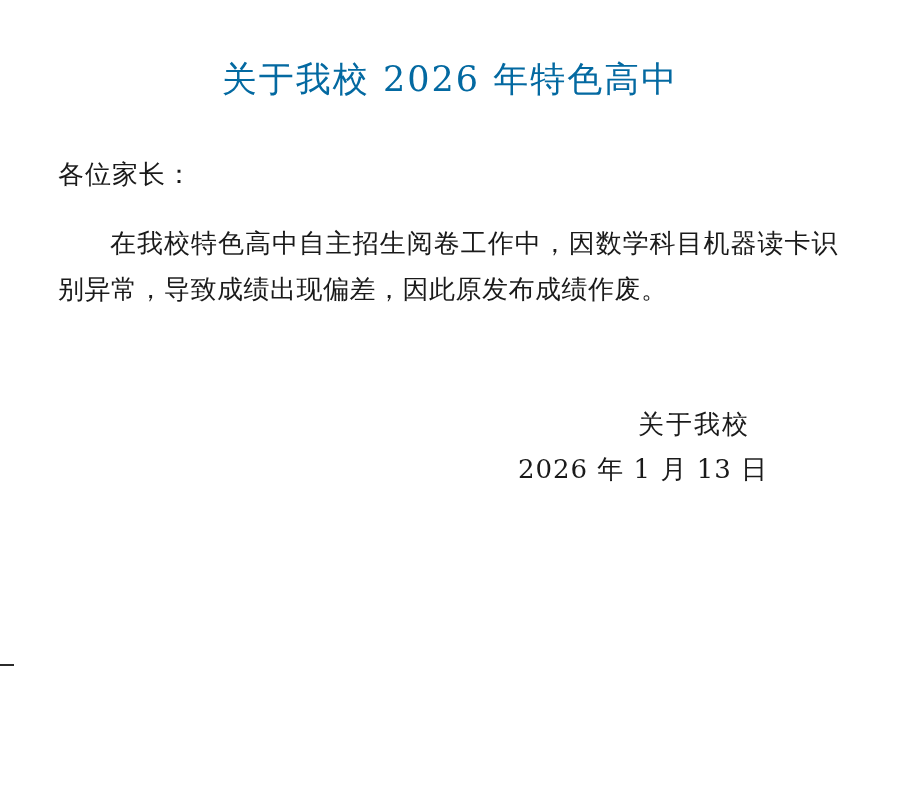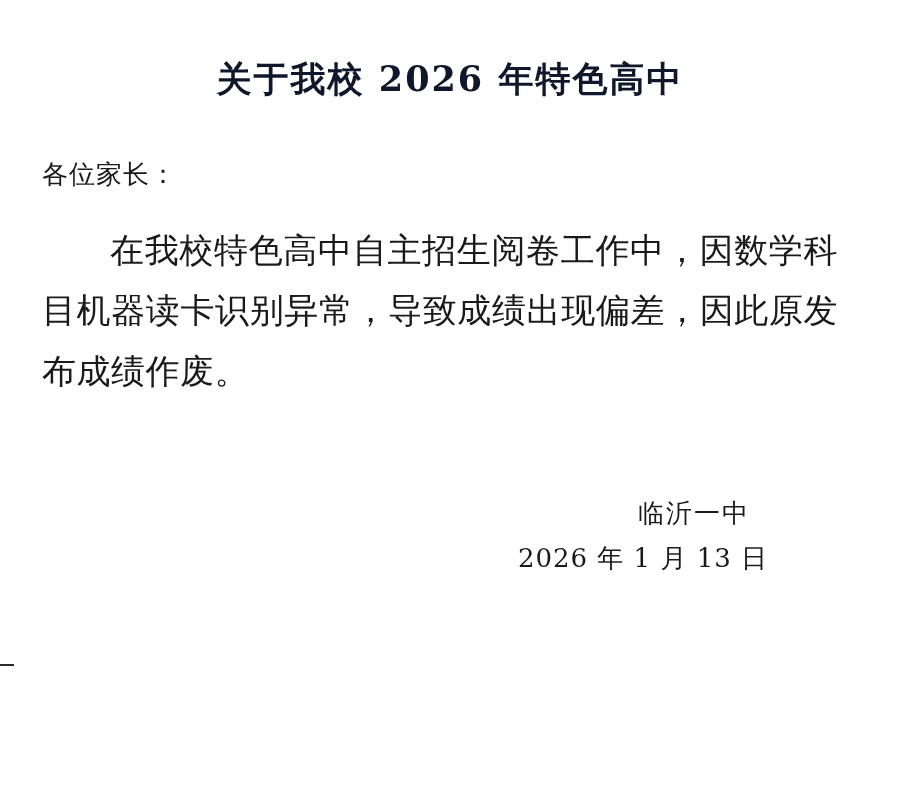--- a/index.html
+++ b/index.html
@@ -19,37 +19,37 @@
     width: 900px;
     height: 805px;
     box-sizing: border-box;
   }
   .title-block {
     padding-top: 52px;
     text-align: center;
   }
   .title-line {
     font-size: 35px;
-    font-weight: bold;
+    font-weight: normal;
     letter-spacing: 2px;
     line-height: 1.55;
-    color: #0f172a;
+    color: #0369a1;
   }
   .body-block {
     margin-top: 48px;
-    padding: 0 62px 0 42px;
+    padding: 0 62px 0 58px;
   }
   .salutation {
     font-size: 26px;
     line-height: 1.6;
     letter-spacing: 1px;
     color: #1a1a1a;
   }
   .para {
-    font-size: 34px;
+    font-size: 26px;
     line-height: 1.78;
     letter-spacing: 0.5px;
     text-indent: 2em;
     margin-top: 24px;
     text-align: justify;
     text-justify: inter-ideograph;
     color: #1a1a1a;
   }
   .signature-block {
     margin-top: 90px;
@@ -86,19 +86,19 @@
   <div class="title-block">
     <div class="title-line">关于我校 2026 年特色高中</div>
   </div>
 
   <div class="body-block">
     <div class="salutation">各位家长：</div>
     <p class="para">在我校特色高中自主招生阅卷工作中，因数学科目机器读卡识别异常，导致成绩出现偏差，因此原发布成绩作废。</p>
   </div>
 
   <div class="signature-block">
-    <div class="sign-name">临沂一中</div>
+    <div class="sign-name">关于我校</div>
     <div class="sign-date">2026 年 1 月 13 日</div>
   </div>
 
   <div class="edge-mark"></div>
 
 </div>
 
 </body></html>

